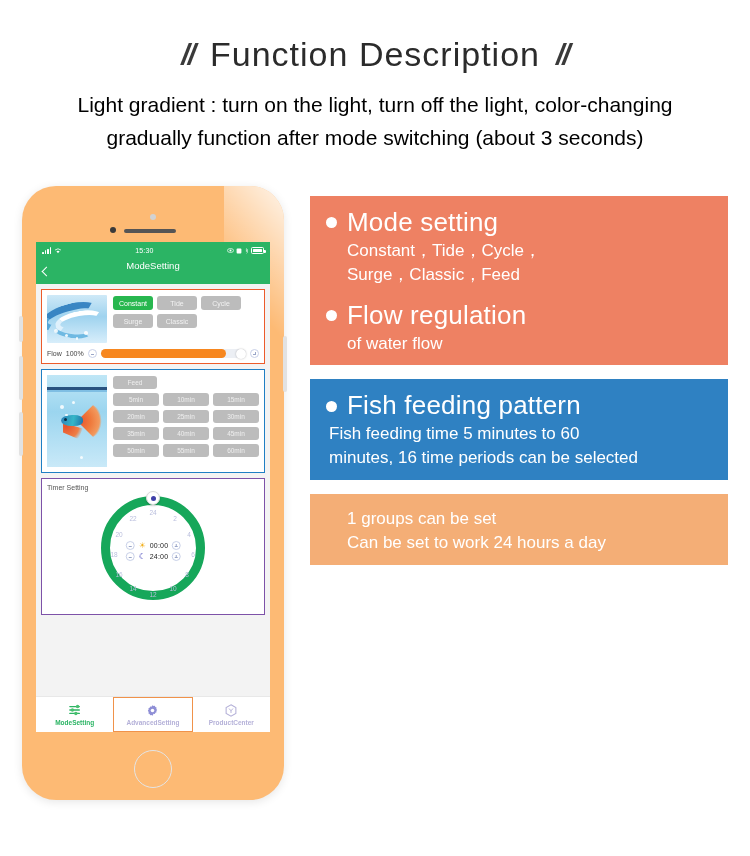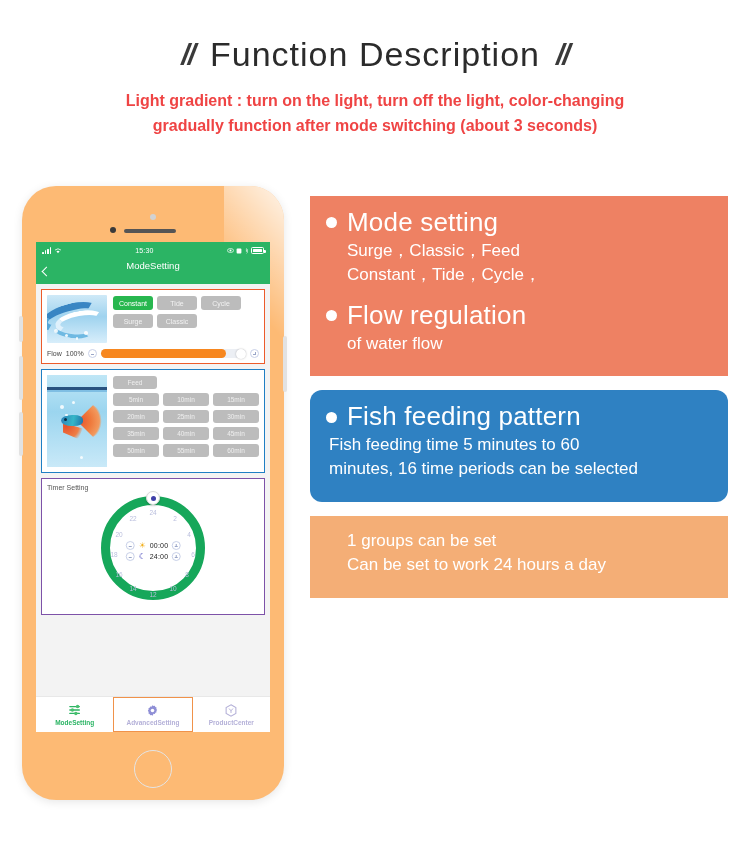--- a/index.html
+++ b/index.html
@@ -13,22 +13,22 @@
 
   
   .hdr { text-align: center; padding-top: 36px; }
   .hdr-title {
     font-size: 34px; font-weight: 400; color: #2b2b2b;
     letter-spacing: 1px; line-height: 1.1;
     display: flex; justify-content: center; align-items: center; gap: 16px;
   }
   .slashes { font-size: 30px; color:#3a3a3a; font-style: italic; font-weight:600; letter-spacing:-2px;}
   .hdr-sub {
-    margin-top: 16px; font-size: 16px; color: #ef4444;
-    line-height: 1.55; font-weight: 700;
+    margin-top: 16px; font-size: 21px; color: #000000;
+    line-height: 1.55; font-weight: 400;
   }
 
   
   .phone {
     position: absolute; left: 22px; top: 186px;
     width: 262px; height: 614px;
     background: #fdba74;
     border-radius: 34px;
     box-shadow: 0 2px 10px rgba(0,0,0,0.10);
   }
@@ -159,23 +159,23 @@
   .tab.t1 .tl { color:#2bb464; }
   .tab.t2 .tl, .tab.t3 .tl { color:#b4b0d8; }
   .tab.t2 { border:1.6px solid #f0924a; }
   .ti { height:13px; display:flex; align-items:center; justify-content:center; }
 
   .home-btn { position:absolute; left:50%; margin-left:-19px; bottom:12px; width:38px; height:38px;
     border-radius:50%; border:1.5px solid #e4e4e4; }
 
   
   .cards { position:absolute; left:310px; top:196px; width:418px; }
-  .card { color:#fff; padding:12px 16px 21px 16px; margin-bottom:14px; }
+  .card { color:#fff; padding:12px 16px 10px 16px; margin-bottom:14px; }
   .card.c1 { background:#ee8163; }
-  .card.c2 { background:#2f81c2;border-radius:12px; }
+  .card.c2 { background:#2f81c2; }
   .card.c3 { background:#9a6cb4; }
   .card.c4 { background:#f4ae76; }
   .c-head { display:flex; align-items:center; gap:10px; }
   .dot { width:11px; height:11px; border-radius:50%; background:#fff; flex:none; }
   .c-title { font-size:26px; font-weight:400; line-height:1.15; letter-spacing:.2px; }
   .c-sub { font-size:17px; line-height:1.32; margin-top:2px; font-weight:400; }
   .c-sub.ind { padding-left:21px; }
   .c-sub.ind2 { padding-left:3px; }
   .gap { height:14px; }
 </style>
@@ -391,22 +391,22 @@
     <div class="home-btn"></div>
   </div>
 
   <div class="cards">
 
     <div class="card c1">
       <div class="c-head">
         <span class="dot"></span>
         <span class="c-title">Mode setting</span>
       </div>
+      <div class="c-sub ind">Constant，Tide，Cycle，</div>
       <div class="c-sub ind">Surge，Classic，Feed</div>
-      <div class="c-sub ind">Constant，Tide，Cycle，</div>
       <div class="gap"></div>
       <div class="c-head">
         <span class="dot"></span>
         <span class="c-title">Flow regulation</span>
       </div>
       <div class="c-sub ind">of water flow</div>
     </div>
 
     <div class="card c2">
       <div class="c-head">

